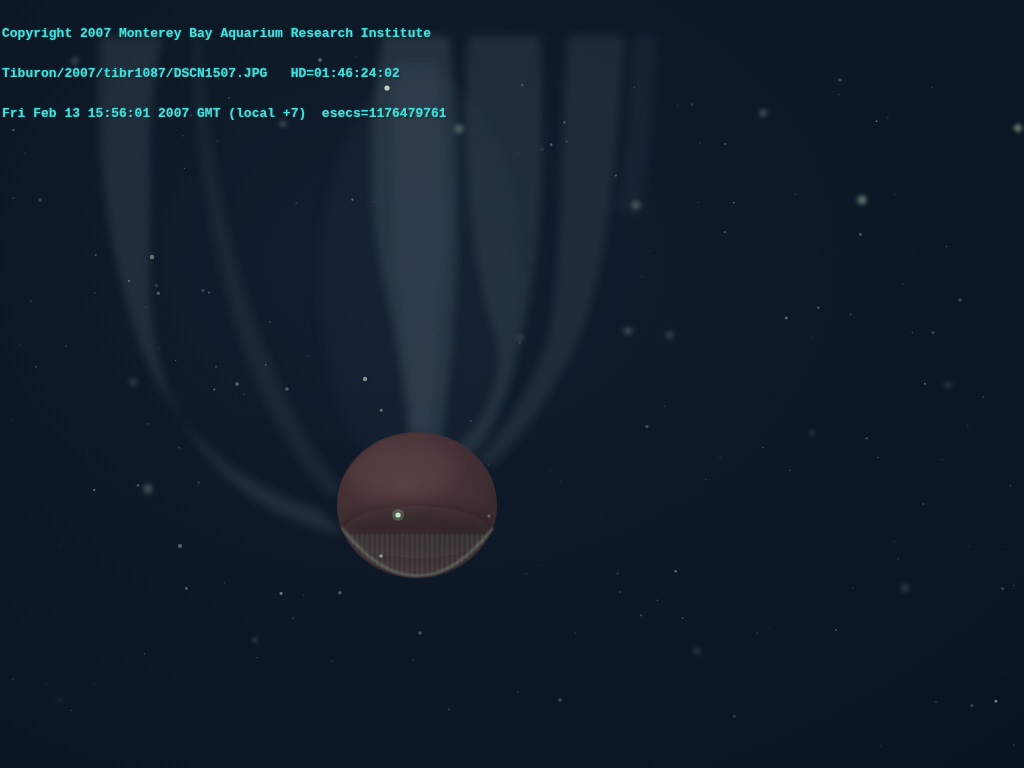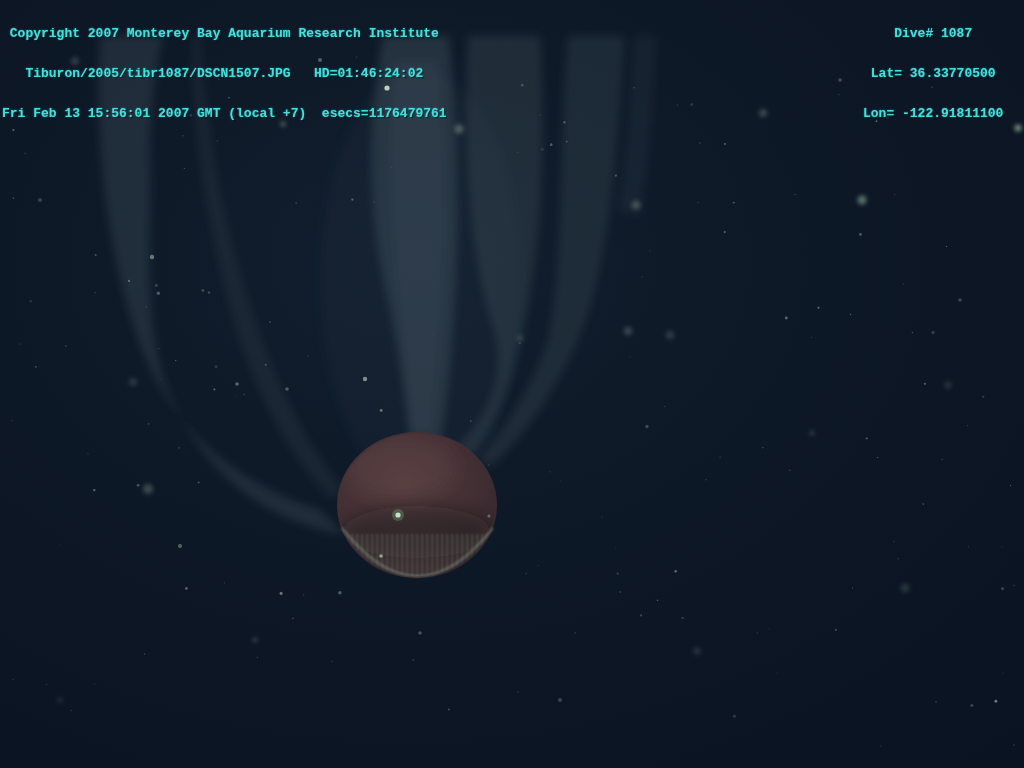--- a/index.html
+++ b/index.html
@@ -15,21 +15,20 @@
   .arm{fill:var(--arm-color,#4a5c66);}
   .overlay{
     position:absolute;
     color:var(--text-color,#43e0e0);
     font-size:13px;
     font-weight:bold;
     line-height:13.4px;
     white-space:pre;
     letter-spacing:0;
     text-shadow:0 0 2px rgba(70,225,225,.55), 1px 1px 1px rgba(0,8,12,.9);
-    text-align:center;
   }
   .overlay.tl{left:2px;top:0;}
   .overlay.tr{left:863px;top:0;}
   .overlay.bl{left:2px;top:749px;}
 </style>
 </head>
 <body>
 
 <div class="frame">
 
@@ -272,26 +271,21 @@
         <circle cx="560" cy="700" r="2" fill="#7a9084" fill-opacity="0.4"></circle>
         <circle cx="320" cy="60" r="2" fill="#8fa99a" fill-opacity="0.5"></circle>
         <circle cx="840" cy="80" r="1.8" fill="#7e948c" fill-opacity="0.45"></circle>
         <circle cx="960" cy="300" r="1.8" fill="#7e948c" fill-opacity="0.4"></circle>
         <circle cx="40" cy="200" r="2" fill="#74887e" fill-opacity="0.4"></circle>
       </g>
   </svg>
 
   <div class="overlay tl">
     <div>Copyright 2007 Monterey Bay Aquarium Research Institute</div>
-    <div>Tiburon/2005/tibr1087/DSCN1507.JPG   HD=01:46:24:02</div>
+    <div>Tiburon/2007/tibr1087/DSCN1507.JPG   HD=01:46:24:02</div>
     <div>Fri Feb 13 15:56:01 2007 GMT (local +7)  esecs=1176479761</div>
   </div>
 
-  <div class="overlay tr">
-    <div>Dive# 1087</div>
-    <div>Lat= 36.33770500</div>
-    <div>Lon= -122.91811100</div>
-  </div>
 
   <div class="overlay bl">
     
   </div>
 </div>
 
 </body></html>

